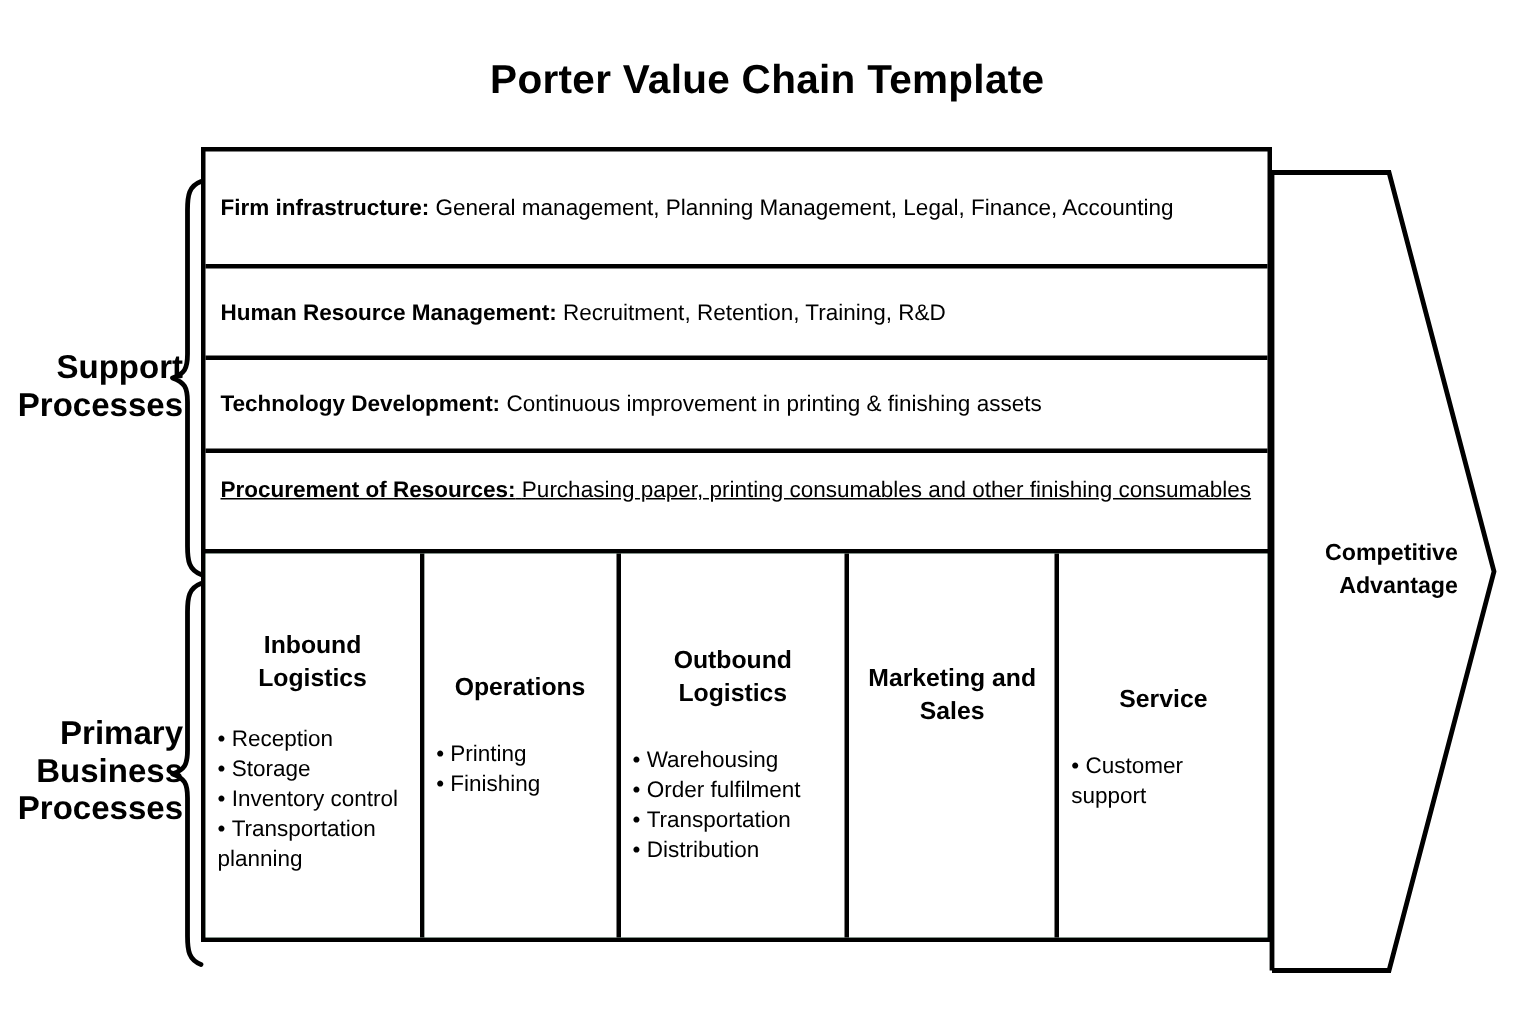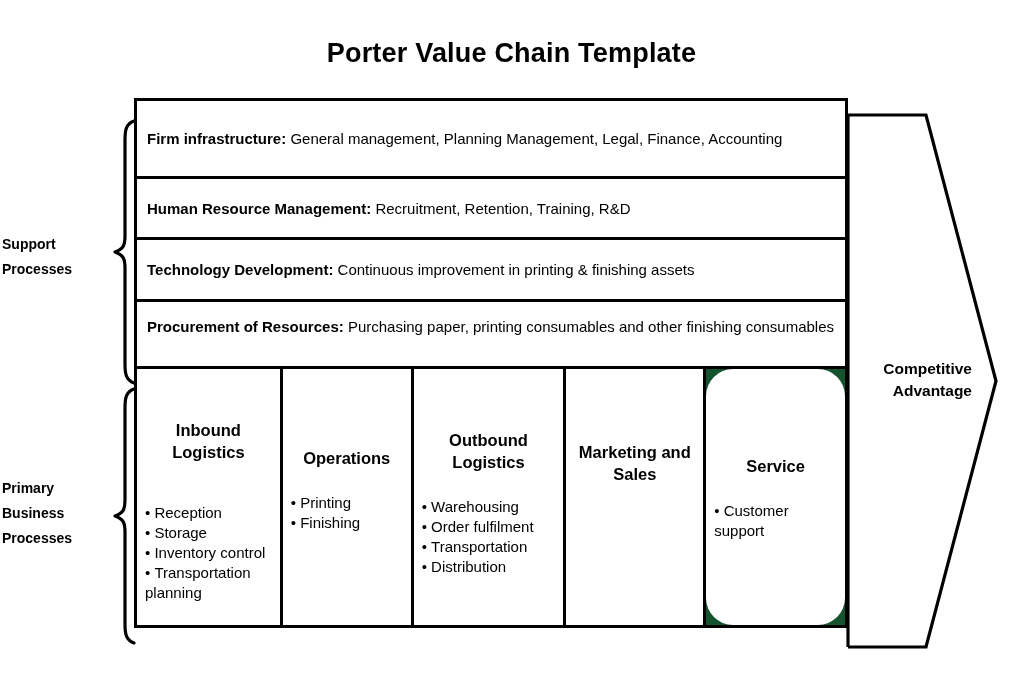--- a/index.html
+++ b/index.html
@@ -25,21 +25,22 @@
     text-align: center;
     font-size: 27px;
     font-weight: bold;
     letter-spacing: 0.2px;
     color: #000;
   }
 
   
   .group-label {
     position: absolute;
-    font-size: 14px;
+    text-align: right;
+    font-size: 22px;
     font-weight: bold;
     line-height: 25px;
     color: #000;
     width: 120px;
   }
   #support-label { left: 2px; top: 232px; }
   #primary-label { left: 2px; top: 476px; }
 
   
   .brace {
@@ -76,21 +77,21 @@
     box-sizing: border-box;
     border-bottom: 3px solid #000;
     padding: 0 10px;
     display: flex;
     align-items: center;
   }
   .support-row.last { border-bottom: 3px solid #000; }
   #row-0 { top: 0;     height: 78px; }
   #row-1 { top: 78px;  height: 61px; }
   #row-2 { top: 139px; height: 62px; }
-  #row-3 { top: 201px; height: 67px; align-items: flex-start; padding-top: 14px;}
+  #row-3 { top: 201px; height: 67px; align-items: flex-start; padding-top: 14px; text-decoration: underline;}
 
   .support-text {
     font-size: 15px;
     line-height: 21px;
     color: #000;
   }
   .support-text b {
     font-weight: bold;
   }
 
@@ -106,21 +107,21 @@
     background: #14532d;
     display: flex;
   }
   .primary-col {
     box-sizing: border-box;
     border-right: 3px solid #000;
     padding: 8px 8px 0 8px;
     position: relative;
     background: #fff;
   }
-  .primary-col:last-child { border-right: none; border-radius: 27px; }
+  .primary-col:last-child { border-right: none; }
   .col-title {
     text-align: center;
     font-size: 16.5px;
     font-weight: bold;
     line-height: 22px;
     color: #000;
   }
   .col-items {
     margin: 0;
     padding: 0;
@@ -133,21 +134,21 @@
     text-indent: 0;
     padding-left: 0;
   }
   .col-items li::before {
     content: "\2022\00a0";
   }
 
   
   #col-0 { width: 147px; }
   #col-0 .col-title { margin-top: 42px; }
-  #col-0 .col-items { margin-top: 40px; }
+  #col-0 .col-items { margin-top: 20px; }
 
   #col-1 { width: 132px; }
   #col-1 .col-title { margin-top: 70px; }
   #col-1 .col-items { margin-top: 24px; }
 
   #col-2 { width: 154px; }
   #col-2 .col-title { margin-top: 52px; }
   #col-2 .col-items { margin-top: 24px; }
 
   #col-3 { width: 141px; }

